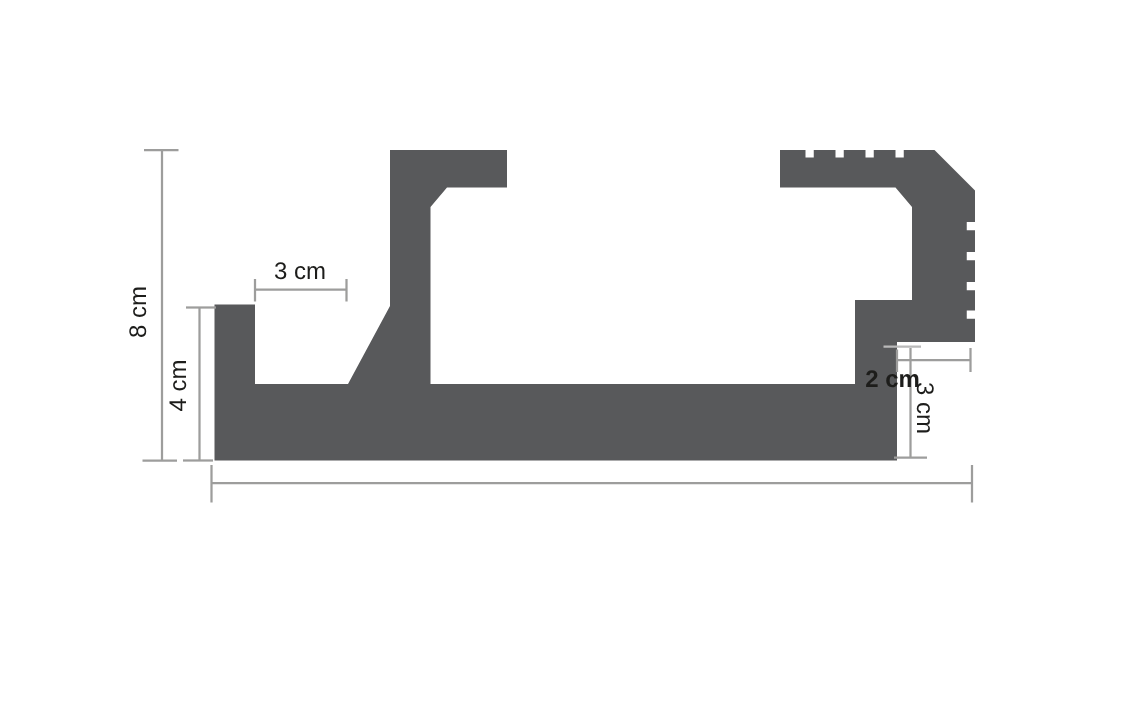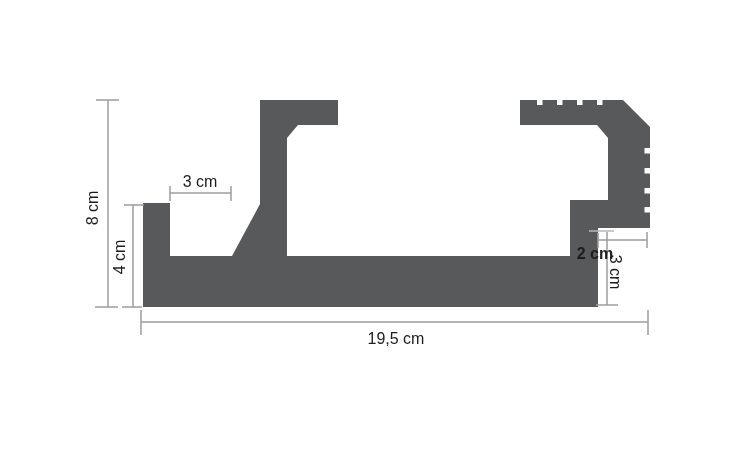--- a/index.html
+++ b/index.html
@@ -95,19 +95,18 @@
       </g>
     </g>
   </svg>
 
   <div class="dim-label rot-ccw" style="left:68px; top:198px; width:50px;">8 cm</div>
 
   <div class="dim-label rot-ccw" style="left:95px; top:247px; width:50px;">4 cm</div>
 
   <div class="dim-label" style="left:170px; top:172px; width:60px;">3 cm</div>
 
-  <div class="dim-label" style="left:356px; top:329px; width:80px;">19,5 cm</div>
 
   <div class="dim-label" style="left:565px; top:244px; width:60px;font-weight:bold;">2 cm</div>
 
   <div class="dim-label rot-cw" style="left:590px; top:262px; width:50px;">3 cm</div>
 
 </div>
 
 </body></html>

